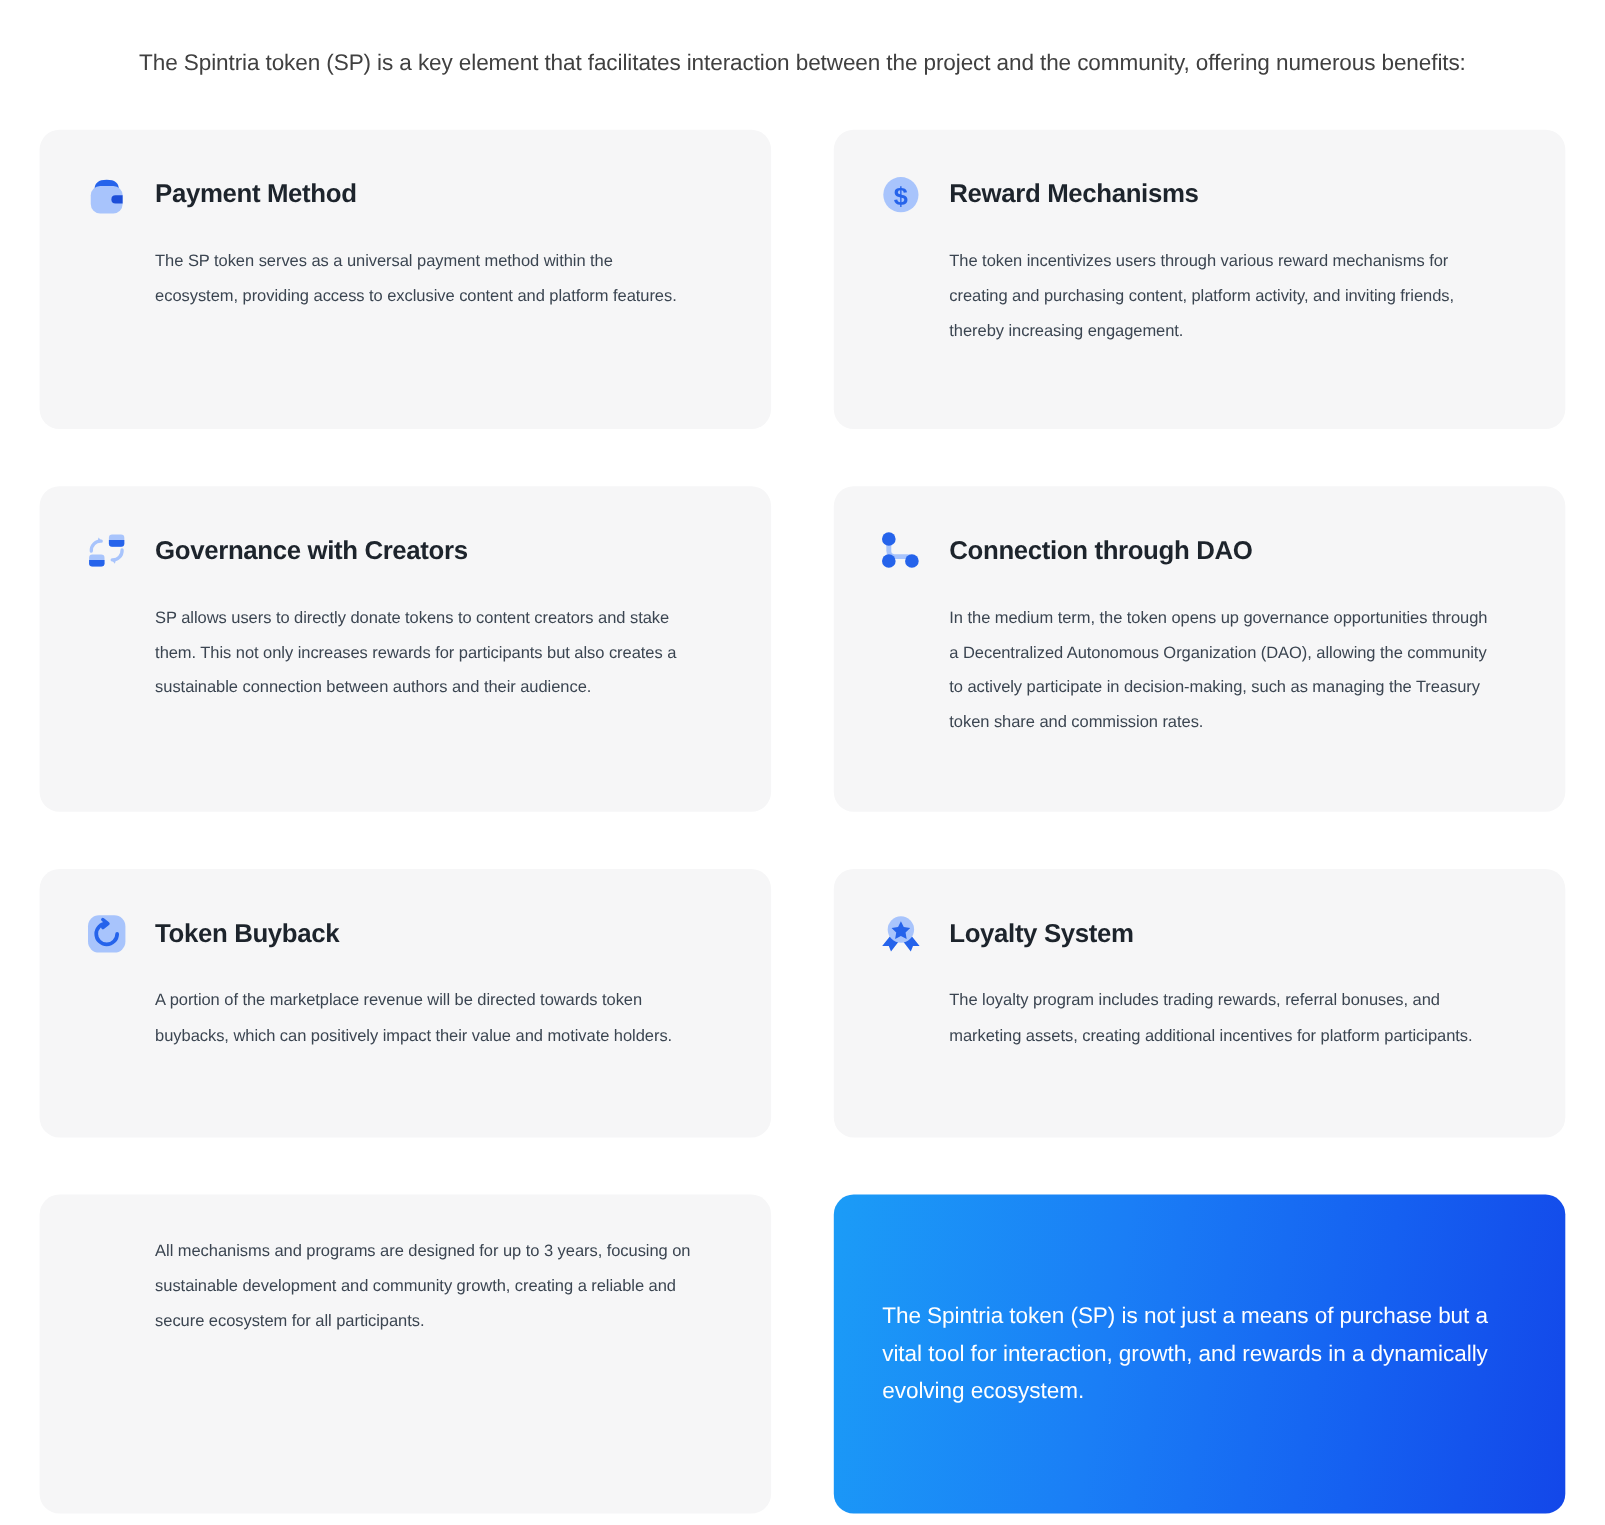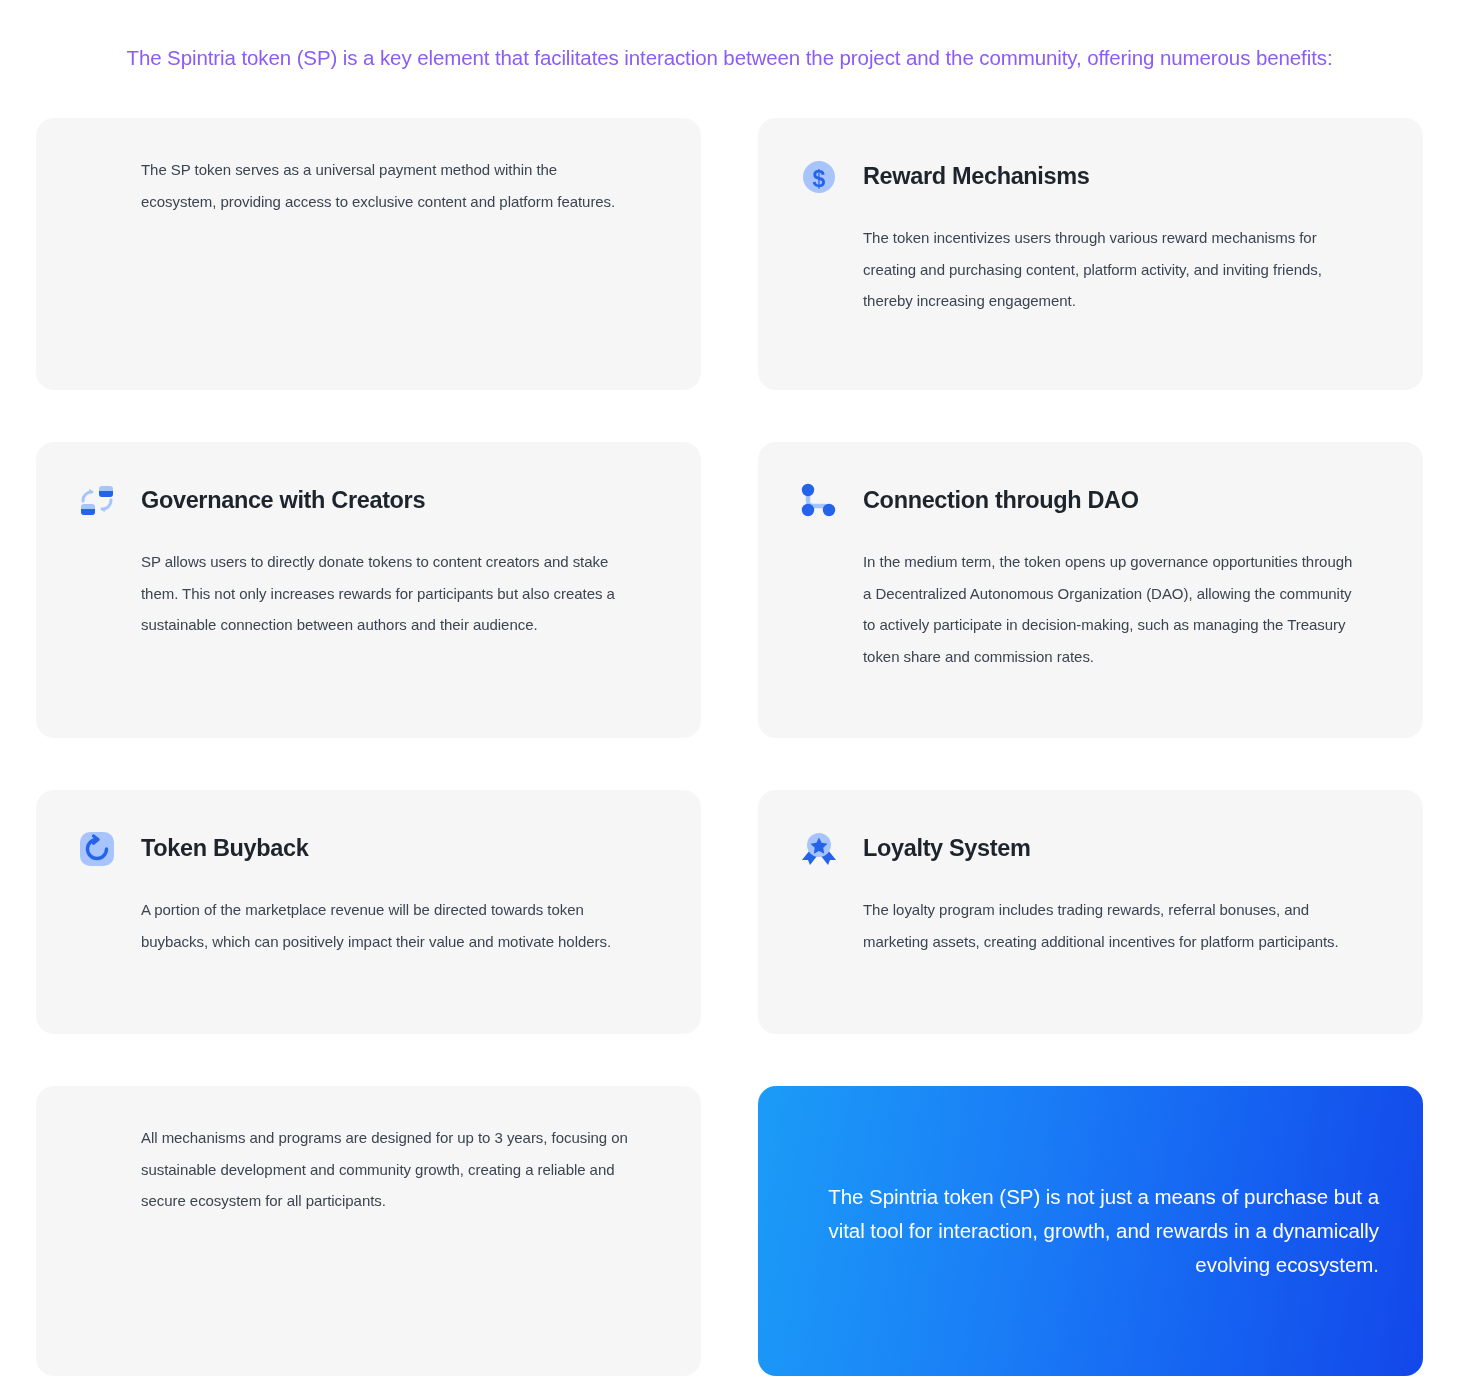--- a/index.html
+++ b/index.html
@@ -16,21 +16,21 @@
     position: relative;
     width: 1459px;
     height: 1386px;
     padding: 0 36px;
   }
 
   .intro {
     text-align: center;
     font-size: 20.5px;
     line-height: 28px;
-    color: #8b5cf6;
+    color: #404040;
     letter-spacing: -0.1px;
     padding-top: 44px;
     padding-bottom: 0;
   }
 
   .grid {
     display: grid;
     grid-template-columns: 1fr 1fr;
     column-gap: 57px;
     row-gap: 52px;
@@ -93,21 +93,21 @@
     align-items: center;
     justify-content: center;
     padding: 36px 44px;
     min-height: 290px;
   }
 
   .callout-text {
     color: #ffffff;
     font-size: 20.5px;
     line-height: 34px;
-    text-align: right;
+    text-align: left;
     letter-spacing: -0.05px;
     max-width: 600px;
   }
 
   .scroll-edge {
     position: absolute;
     top: 0;
     right: 0;
     width: 3px;
     height: 1386px;
@@ -117,20 +117,30 @@
 </head>
 <body>
 
 <div class="page">
 
   <p class="intro">The Spintria token (SP) is a key element that facilitates interaction between the project and the community, offering numerous benefits:</p>
 
   <div class="grid">
 
     <div class="card left r1">
+      <div class="card-head">
+        <span class="icon-wrap">
+          <svg width="44" height="44" viewBox="0 0 44 44">
+            <path d="M11 17 C11 11.5 14.5 8.5 22 8.5 C29.5 8.5 33 11.5 33 17 Z" fill="#2563eb"></path>
+            <rect x="7.5" y="14" width="29" height="25" rx="8.5" fill="#a8c4fc"></rect>
+            <path d="M30 22.5 h6.5 v7.5 h-6.5 a3.75 3.75 0 0 1 0 -7.5 z" fill="#1d4ed8"></path>
+          </svg>
+        </span>
+        <span class="card-title">Payment Method</span>
+      </div>
       <div class="card-body">The SP token serves as a universal payment method within the ecosystem, providing access to exclusive content and platform features.</div>
     </div>
 
     <div class="card right r1">
       <div class="card-head">
         <span class="icon-wrap">
           <svg width="44" height="44" viewBox="0 0 44 44">
             <circle cx="22" cy="22" r="16" fill="#a8c4fc"></circle>
             <text x="22" y="31.5" text-anchor="middle" font-family="Liberation Sans, sans-serif" font-size="23" font-weight="bold" fill="#2563eb">$</text>
           </svg>

